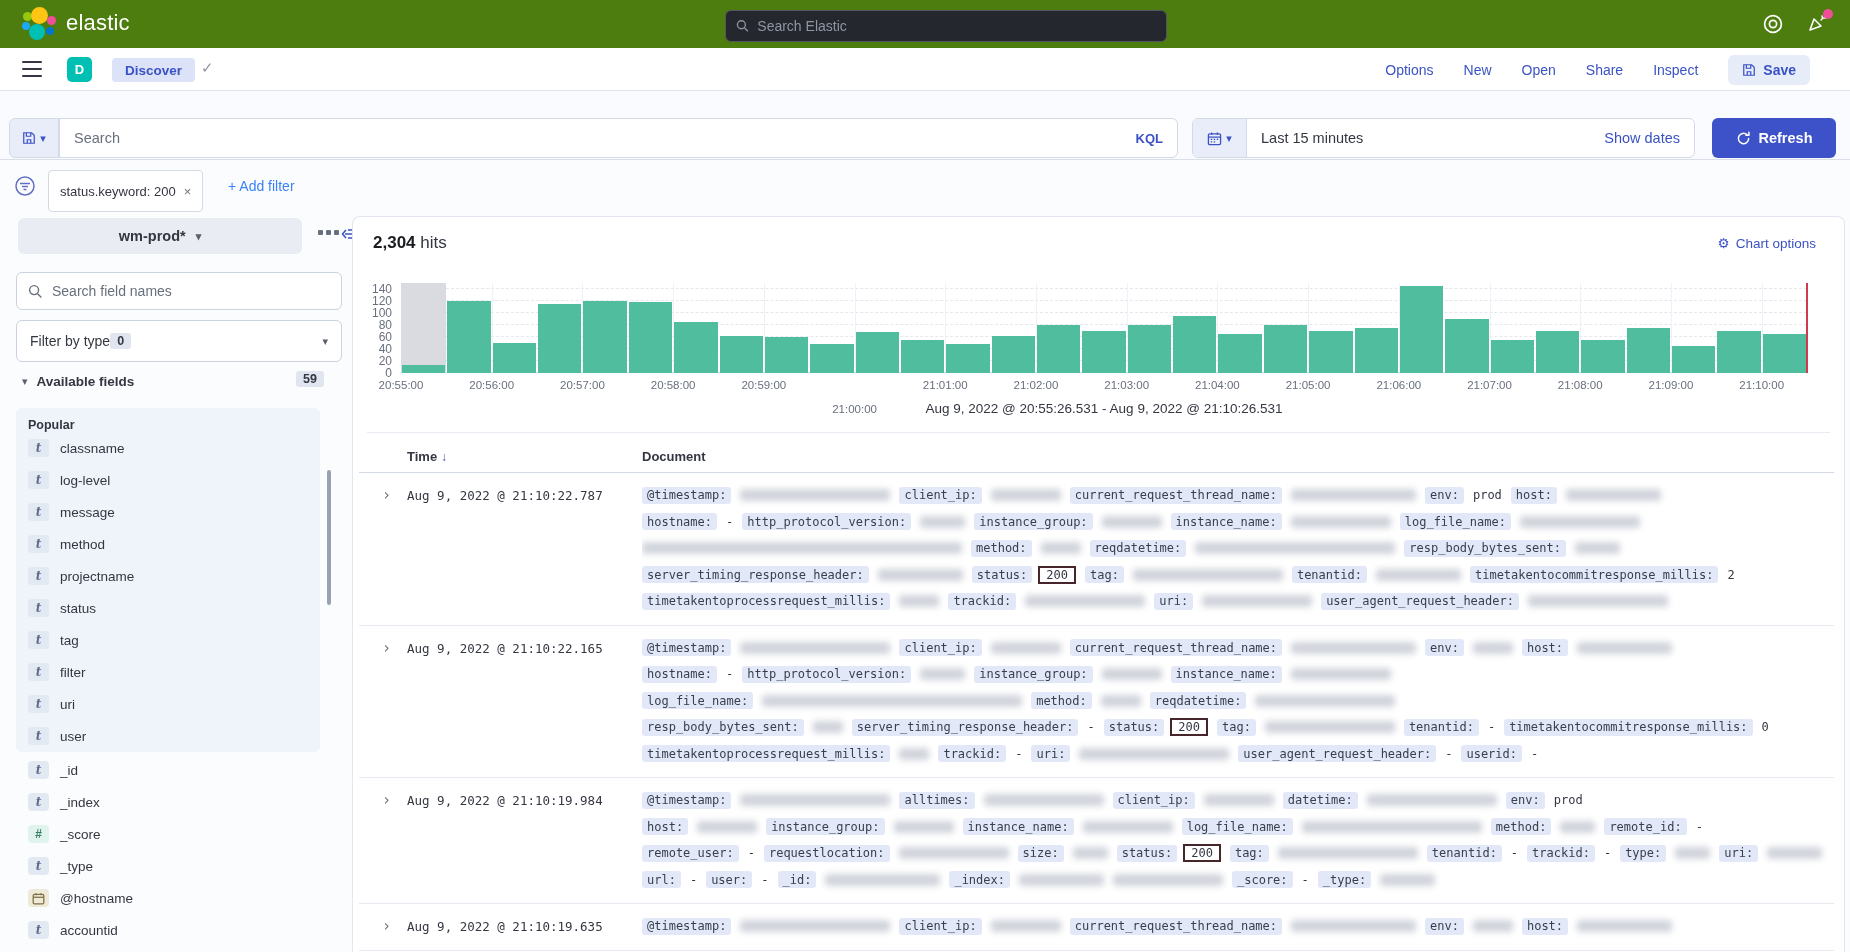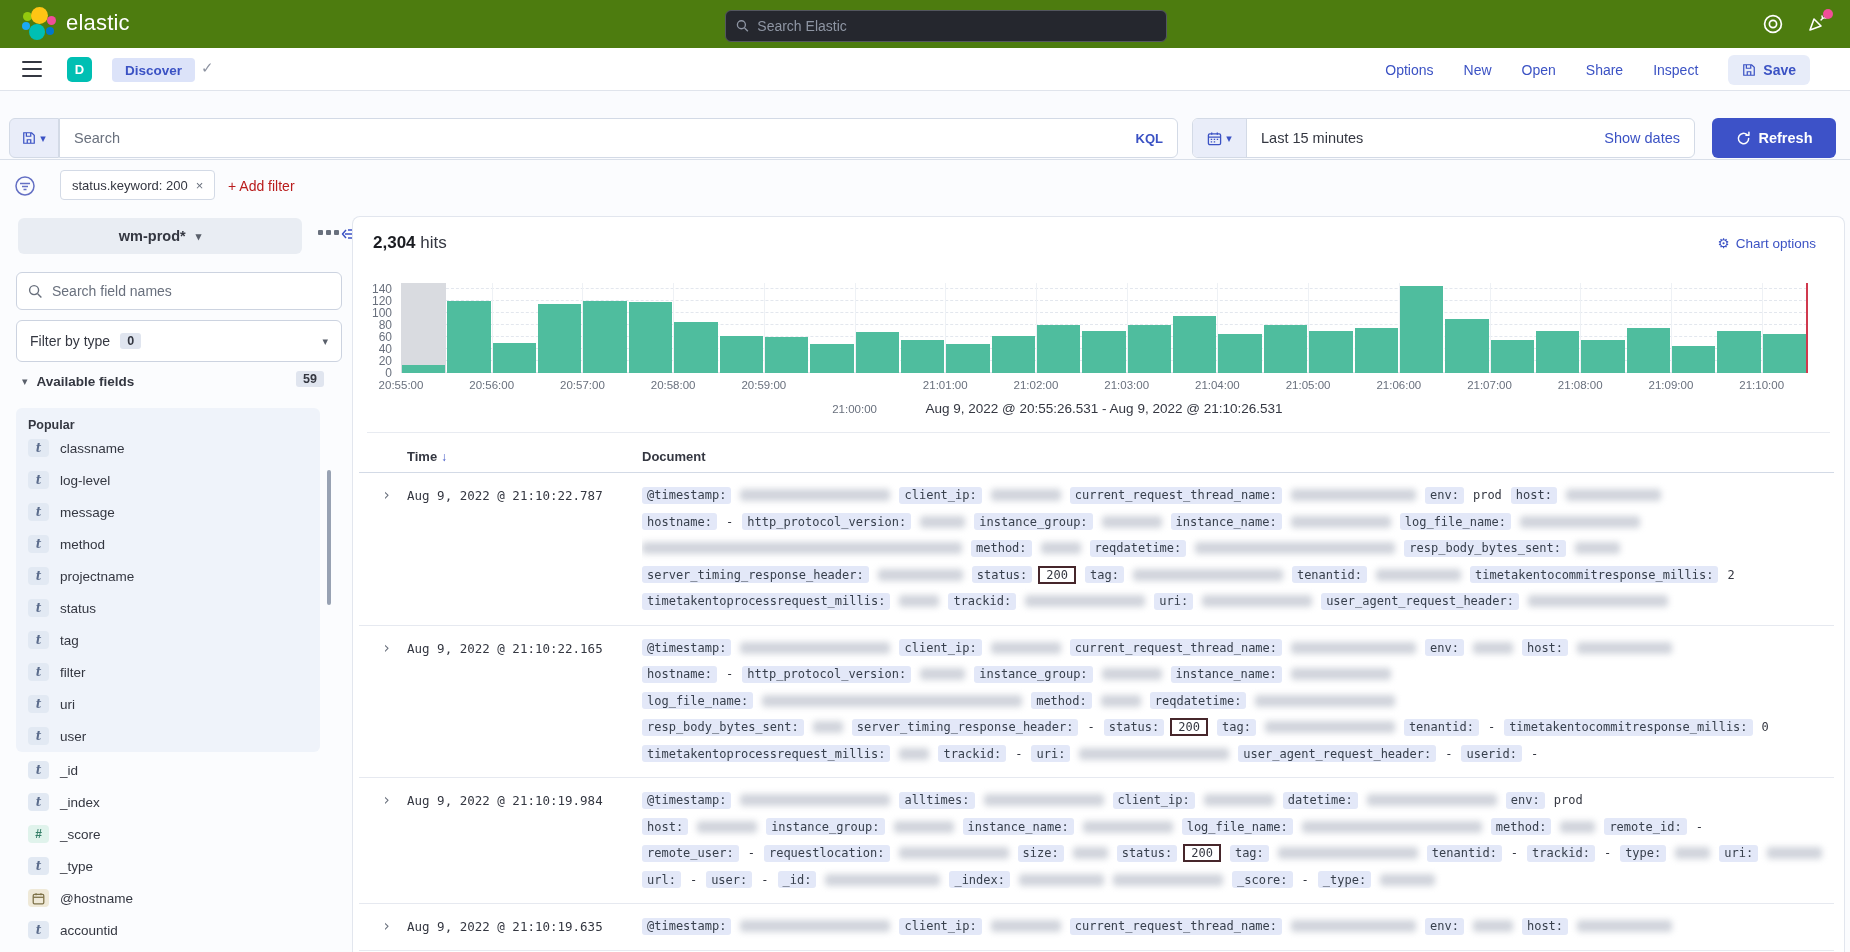--- a/index.html
+++ b/index.html
@@ -46,37 +46,37 @@
     border-radius:6px; display:flex; align-items:center; overflow:hidden; }
   .qdate-cal { width:54px; height:100%; background:#e9edf9; border-right:1px solid #d3dae6; display:flex; align-items:center;
     justify-content:center; gap:4px; color:#3b52c4; cursor:pointer; }
   .qdate-range { padding:0 14px; font-size:14.5px; color:#343741; cursor:pointer; }
   .qdate-show { margin-left:auto; padding-right:14px; color:#3b52c4; font-size:14.5px; cursor:pointer; }
   .qrefresh { position:absolute; left:1712px; top:118px; width:124px; height:40px; background:#3d52c8; border-radius:6px;
     color:#fff; font-size:14.5px; font-weight:bold; display:flex; align-items:center; justify-content:center; gap:8px; cursor:pointer; }
 
   
   .f-icon { position:absolute; left:14px; top:175px; width:22px; height:22px; cursor:pointer; }
-  .f-pill { position:absolute; left:48px; top:170px; height:30px; background:#fff; border:1px solid #d3dae6; border-radius:4px;
-    padding:0 11px; display:flex; align-items:center; gap:8px; font-size:13px; color:#343741; cursor:pointer;margin-left:12px; }
+  .f-pill { position:absolute; left:48px; top:170px; height:42px; background:#fff; border:1px solid #d3dae6; border-radius:4px;
+    padding:0 11px; display:flex; align-items:center; gap:8px; font-size:13px; color:#343741; cursor:pointer; }
   .f-pill .x { color:#69707d; font-size:13px; }
-  .add-filter { position:absolute; left:228px; top:178px; color:#b91c1c; font-size:14px; cursor:pointer; }
+  .add-filter { position:absolute; left:228px; top:178px; color:#3b82f6; font-size:14px; cursor:pointer; }
 
   
   .ip-pill { position:absolute; left:18px; top:218px; width:284px; height:36px; background:#e9edf3; border-radius:6px;
     display:flex; align-items:center; justify-content:center; gap:10px; font-size:14.5px; font-weight:bold; cursor:pointer; }
   .dots-ico { position:absolute; left:318px; top:230px; display:flex; gap:3px; cursor:pointer; }
   .dots-ico i { width:5px; height:5px; background:#69707d; border-radius:1px; }
   .collapse-ico { position:absolute; left:340px; top:226px; color:#3b52c4; cursor:pointer; }
   .fld-search { position:absolute; left:16px; top:272px; width:326px; height:38px; background:#fff; border:1px solid #ccd3e0;
     border-radius:6px; display:flex; align-items:center; padding:0 11px; gap:9px; }
   .fld-search input { flex:1; border:none; outline:none; font-size:14px; color:#343741; font-family:inherit; }
   .fld-search input::placeholder { color:#69707d; }
   .ftype { position:absolute; left:16px; top:320px; width:326px; height:42px; background:#fff; border:1px solid #ccd3e0;
-    border-radius:6px; display:flex; align-items:center; padding:0 13px; gap:10px; font-size:14px; cursor:pointer; }
+    border-radius:6px; display:flex; align-items:center; padding:0 13px; font-size:14px; cursor:pointer; }
   .mini-badge { background:#e0e5ef; border-radius:3px; padding:1px 7px; font-size:12.5px; font-weight:bold; color:#343741; }
   .chev { color:#5a606b; font-size:11px; }
   .avail-row { position:absolute; left:22px; top:374px; width:300px; display:flex; align-items:center; gap:9px; }
   .avail-row b { font-size:13.5px; }
   .avail-count { position:absolute; left:274px; top:-3px; }
   .sb-scroll { position:absolute; left:327px; top:470px; width:4px; height:135px; background:#98a2b3; border-radius:2px; }
   .popular-block { position:absolute; left:16px; top:408px; width:304px; height:344px; background:#eff3fa; border-radius:6px; padding:10px 12px; }
   .pop-label { font-size:12.5px; font-weight:bold; }
   .fld-list .fld-item { height:32px; display:flex; align-items:center; gap:11px; cursor:pointer; }
   .meta-list { position:absolute; left:16px; top:754px; width:304px; padding:0 12px; }

